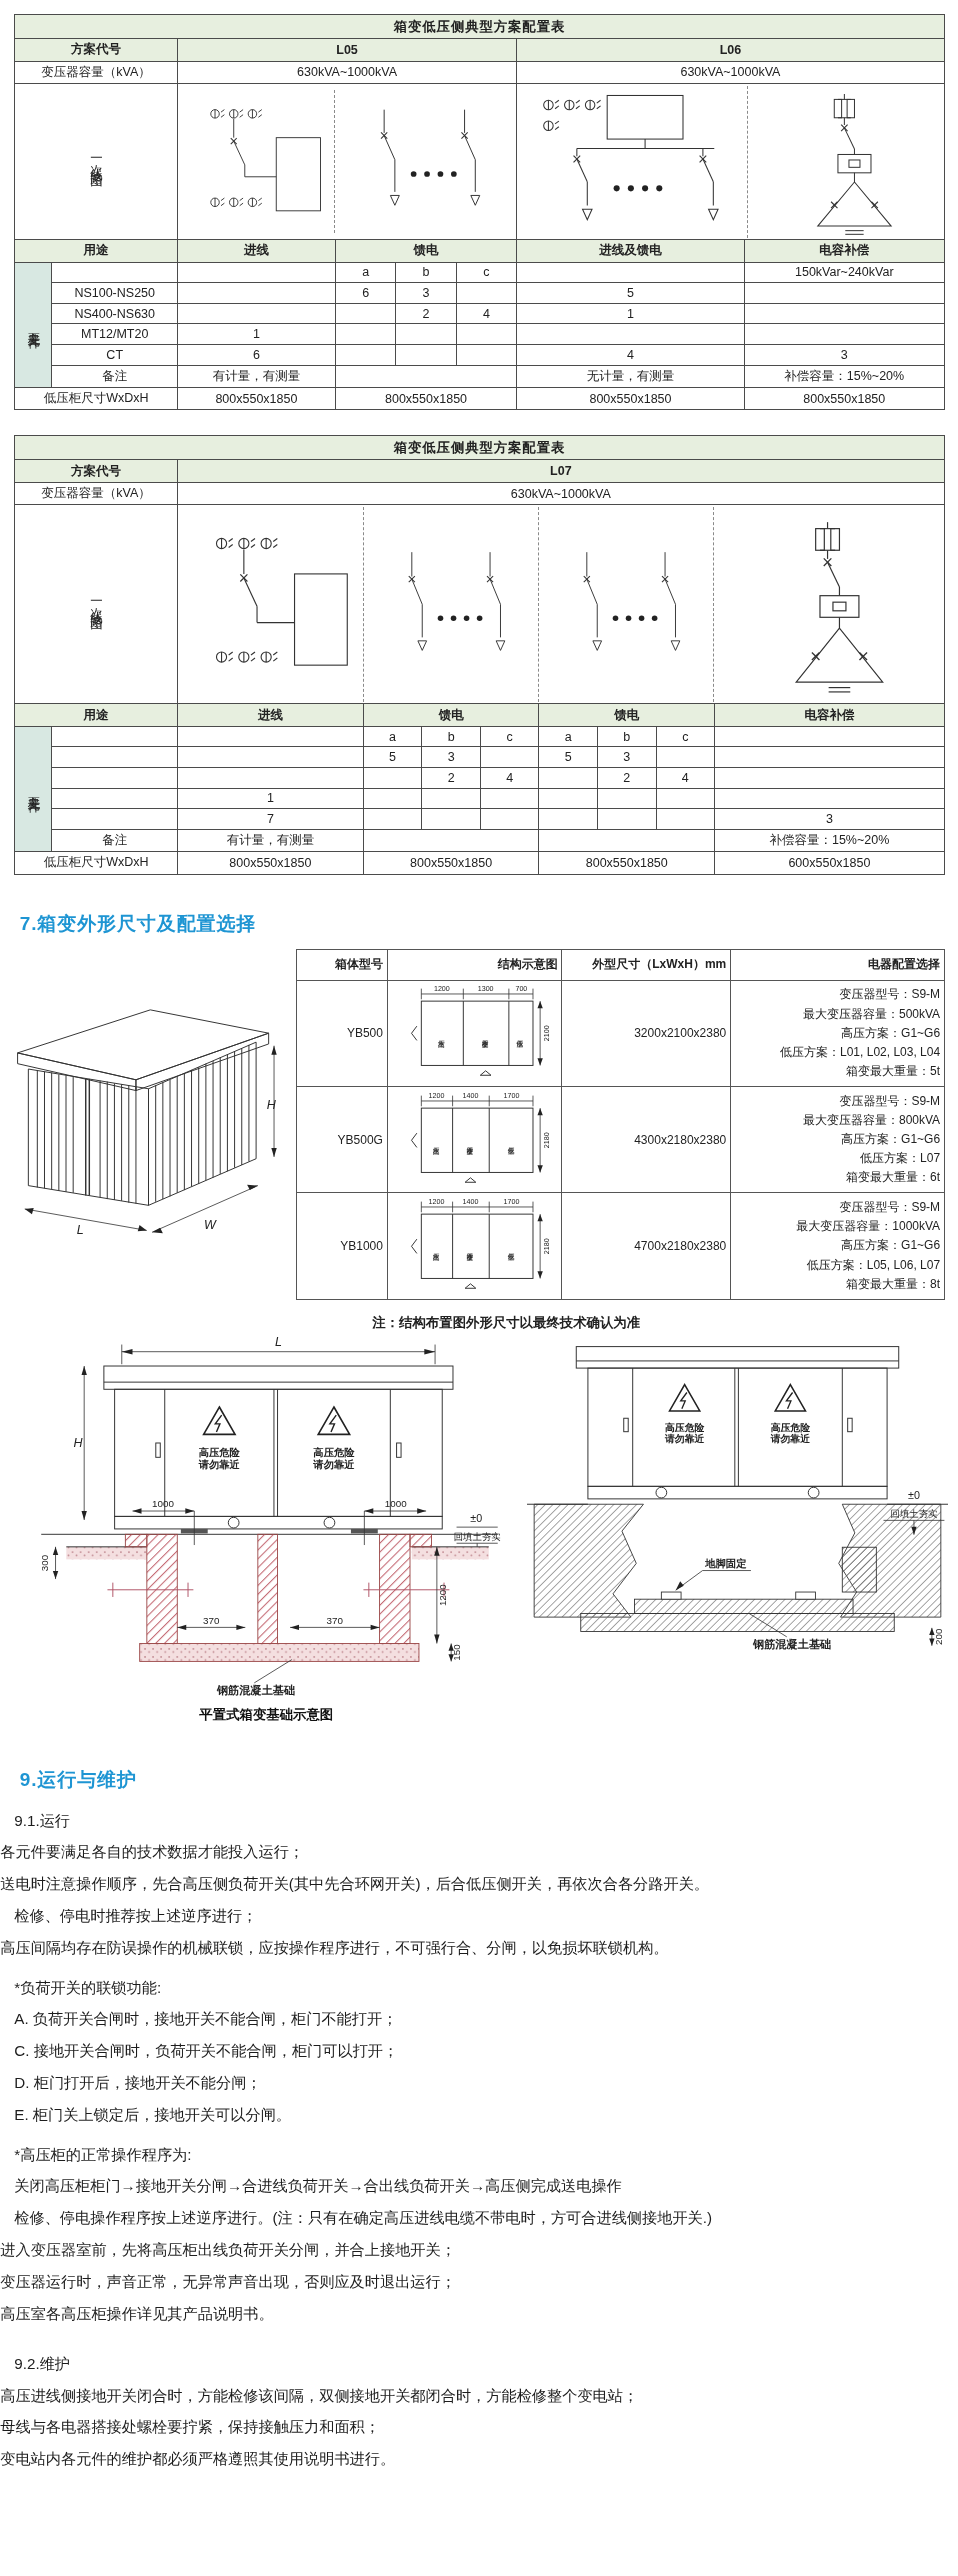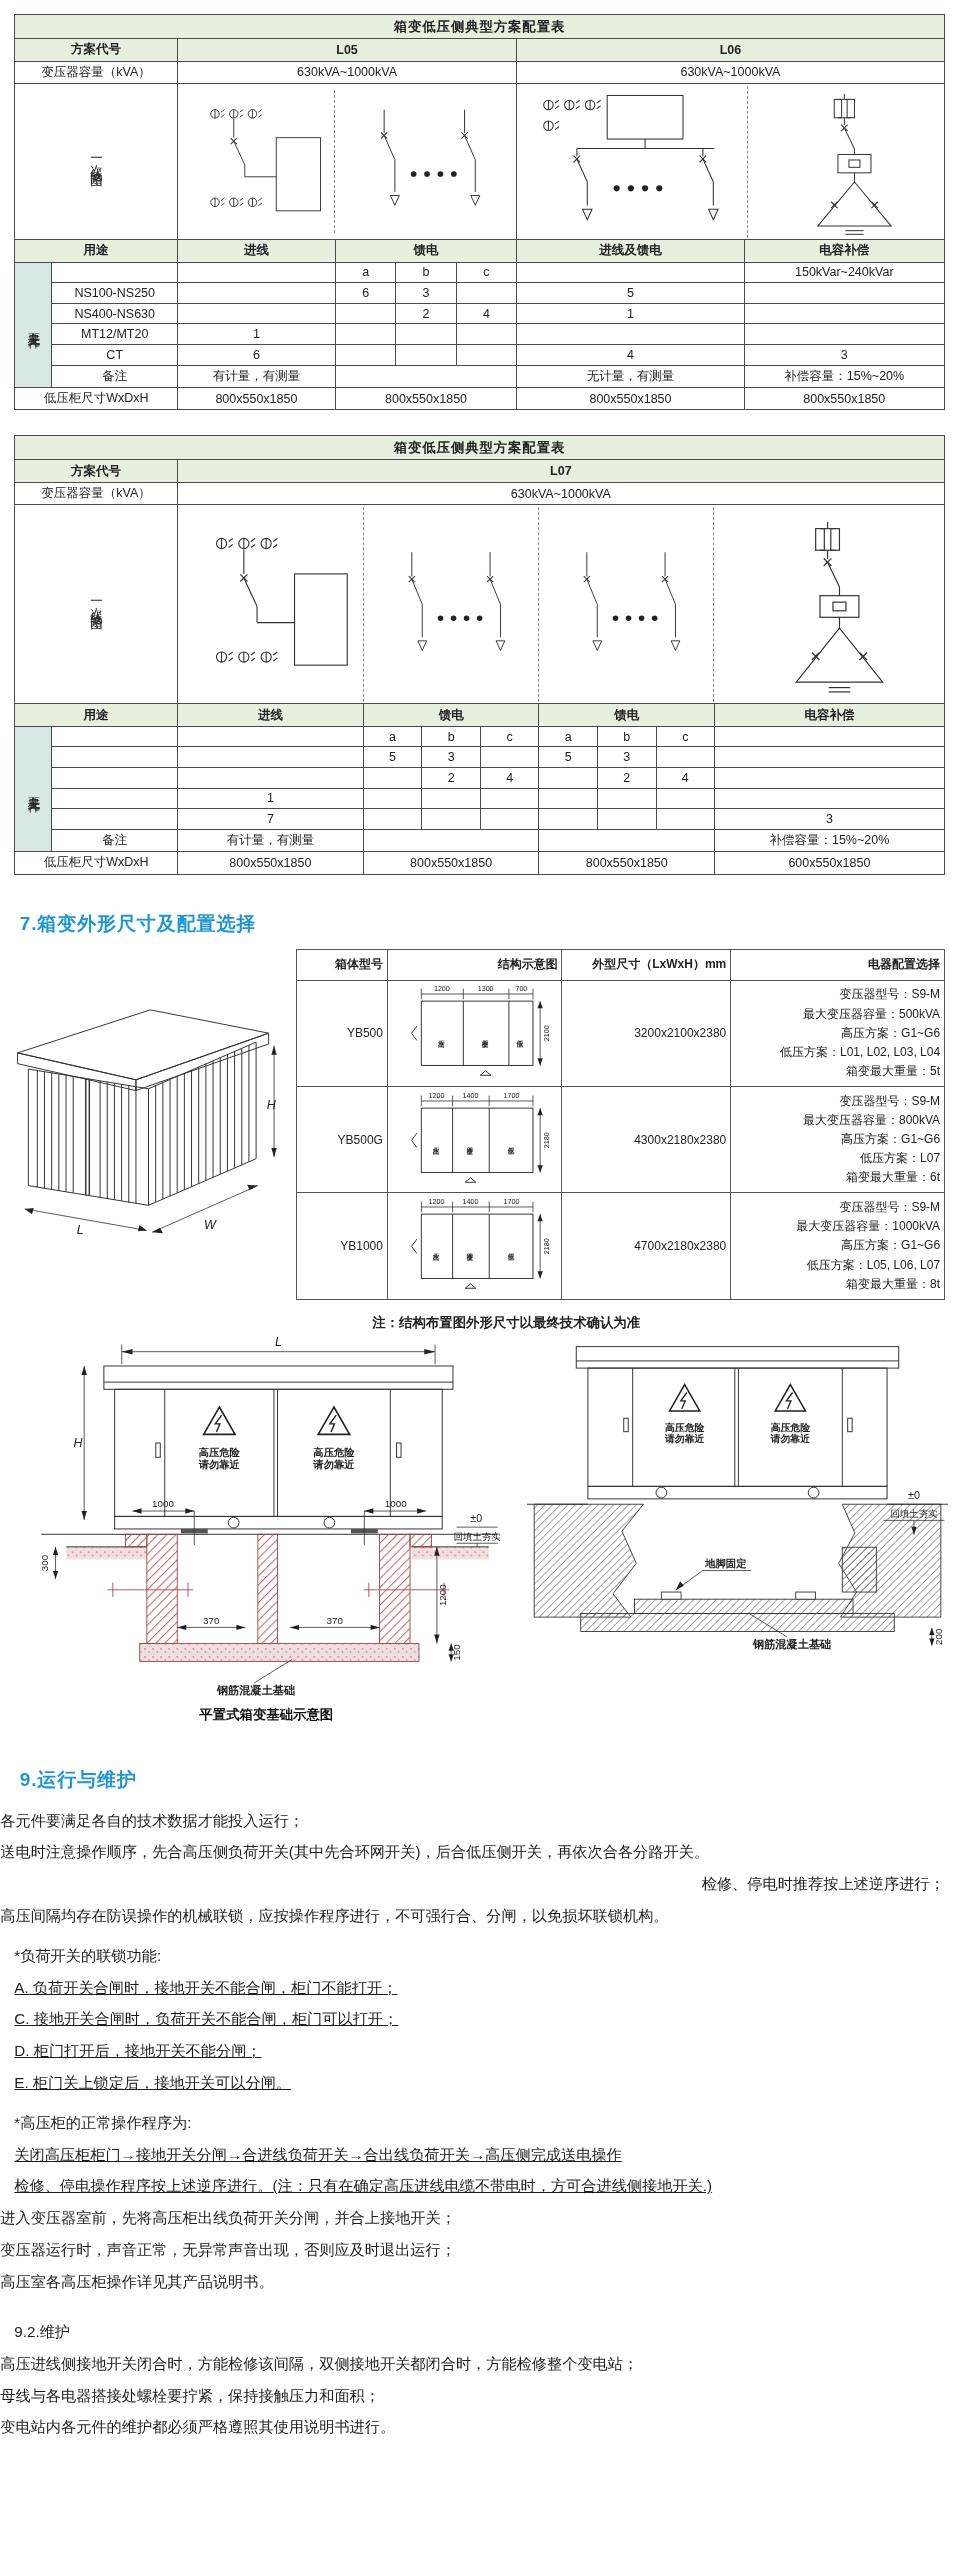--- a/index.html
+++ b/index.html
@@ -48,22 +48,22 @@
   .stk { stroke:#333; fill:none; stroke-width:1.6px; }
   .dim { stroke:#333; fill:none; stroke-width:0.9px; }
   .red { stroke:#b2566a; fill:none; stroke-width:1.1px; }
   text.lab { font-family:"Liberation Sans",sans-serif; fill:#222; }
   .dots { fill:#222; stroke:none; }
 
   
   .s9 p { margin:0; padding:4.5px 0; font-size:15.2px; line-height:1.5; color:#1d1d1d; }
   .pl0 { margin-left:9px; font-size:15.7px; }
   .pl1 { padding-left:106px; text-indent:-52px; }
-  .pl2 { margin-left:106px;text-align:right; }
-  .pla { margin-left:54px;text-decoration:underline; }
+  .pl2 { margin-left:106px; }
+  .pla { margin-left:54px; }
   .pbold { margin-left:7.2px; font-weight:400; font-size:15.7px; padding-top:12.5px !important; }
   .gtop { padding-top:23px !important; }
 </style>
 </head>
 <body>
 
 <svg width="0" height="0" style="position:absolute" aria-hidden="true">
   <defs>
     <g id="met" stroke="#333" fill="none" stroke-width="1.1">
       <circle r="5"></circle>
@@ -813,20 +813,21 @@
         <text class="lab" font-size="11" text-anchor="middle" transform="translate(463,340) rotate(-90)">200</text>
 
         <line class="dim" x1="248" y1="314" x2="290" y2="340"></line>
         <text class="lab" x="296" y="352" font-size="12.5" font-weight="bold" text-anchor="middle">钢筋混凝土基础</text>
       </svg>
     </div>
   </div>
 
   <h2 class="sec" style="margin-top:43px">9.运行与维护</h2>
   <div class="s9">
+    <p class="pl0">9.1.运行</p>
     <p class="pl1">9.1.1.各元件要满足各自的技术数据才能投入运行；</p>
     <p class="pl1">9.1.2.送电时注意操作顺序，先合高压侧负荷开关(其中先合环网开关)，后合低压侧开关，再依次合各分路开关。</p>
     <p class="pl2">检修、停电时推荐按上述逆序进行；</p>
     <p class="pl1">9.1.3.高压间隔均存在防误操作的机械联锁，应按操作程序进行，不可强行合、分闸，以免损坏联锁机构。</p>
     <p class="pbold">*负荷开关的联锁功能:</p>
     <p class="pla">A.  负荷开关合闸时，接地开关不能合闸，柜门不能打开；</p>
     <p class="pla">C.  接地开关合闸时，负荷开关不能合闸，柜门可以打开；</p>
     <p class="pla">D.  柜门打开后，接地开关不能分闸；</p>
     <p class="pla">E.  柜门关上锁定后，接地开关可以分闸。</p>
     <p class="pbold">*高压柜的正常操作程序为:</p>

